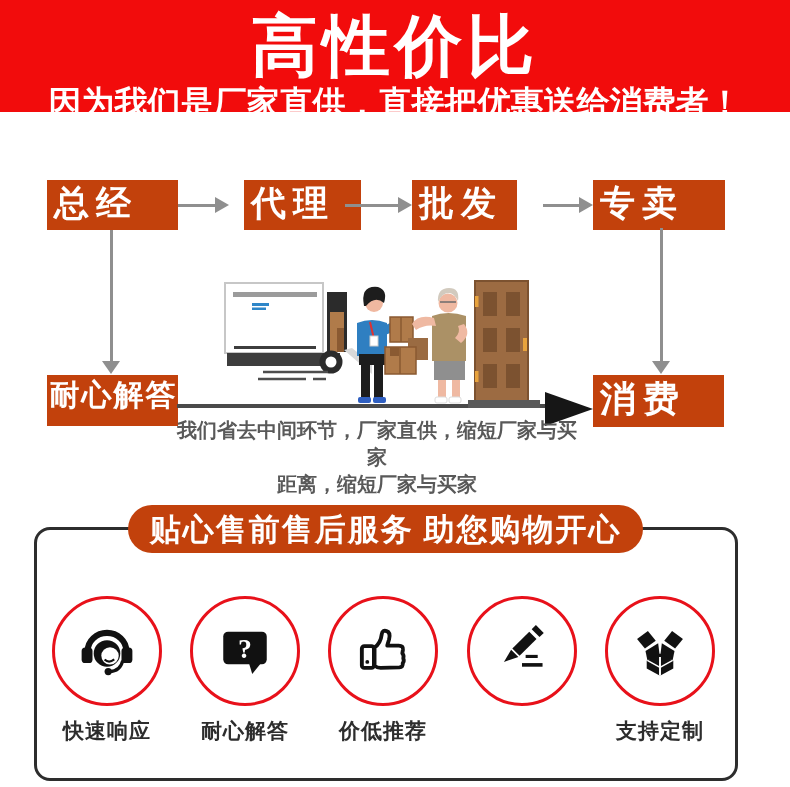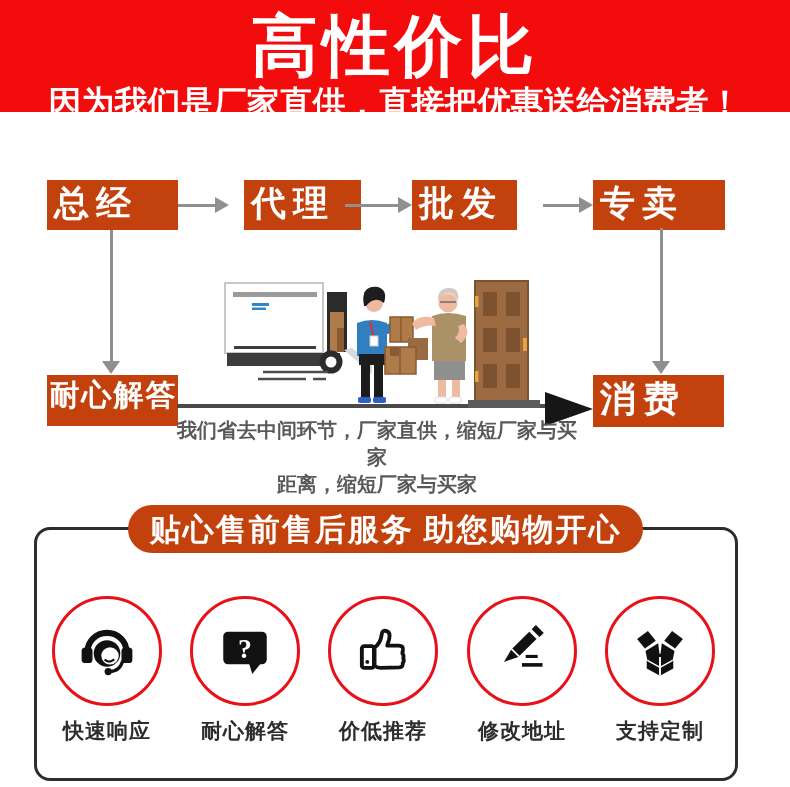--- a/index.html
+++ b/index.html
@@ -237,21 +237,20 @@
   <div class="svc-item" id="svc-3">
     <div class="svc-circle">
       <svg width="58" height="58" viewBox="0 0 48 48">
         <polygon points="16,22 30,8 36,14 22,28" fill="#111"></polygon>
         <polygon points="32,6 35.5,2.5 42,9 38.5,12.5" fill="#111"></polygon>
         <polygon points="15,23 21,29 9,33" fill="#111"></polygon>
         <line x1="27" y1="28.5" x2="37" y2="28.5" stroke="#111" stroke-width="2.6"></line>
         <line x1="24" y1="35.5" x2="41" y2="35.5" stroke="#111" stroke-width="3"></line>
       </svg>
     </div>
-    <div class="svc-label">修改地址</div>
   </div>
 
   <div class="svc-item" id="svc-4">
     <div class="svc-circle">
       <svg width="58" height="58" viewBox="0 0 48 48">
         <polygon points="5,14 14,7.5 20.5,15.5 11.5,22" fill="#111"></polygon>
         <polygon points="43,14 34,7.5 27.5,15.5 36.5,22" fill="#111"></polygon>
         <polygon points="12,24 22.5,17.5 24,30 13.5,31.5" fill="#111"></polygon>
         <polygon points="36,24 25.5,17.5 24,30 34.5,31.5" fill="#111"></polygon>
         <polygon points="13,32 24,26 35,32 35,38.5 24,44.5 13,38.5" fill="#111"></polygon>

